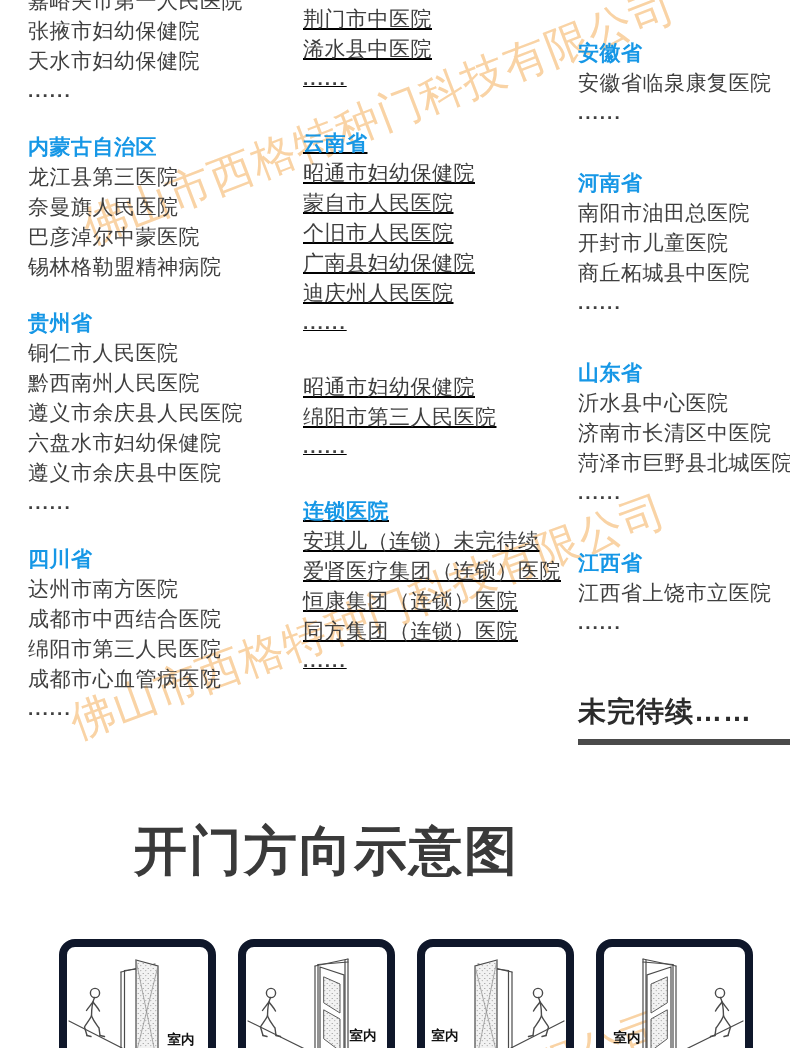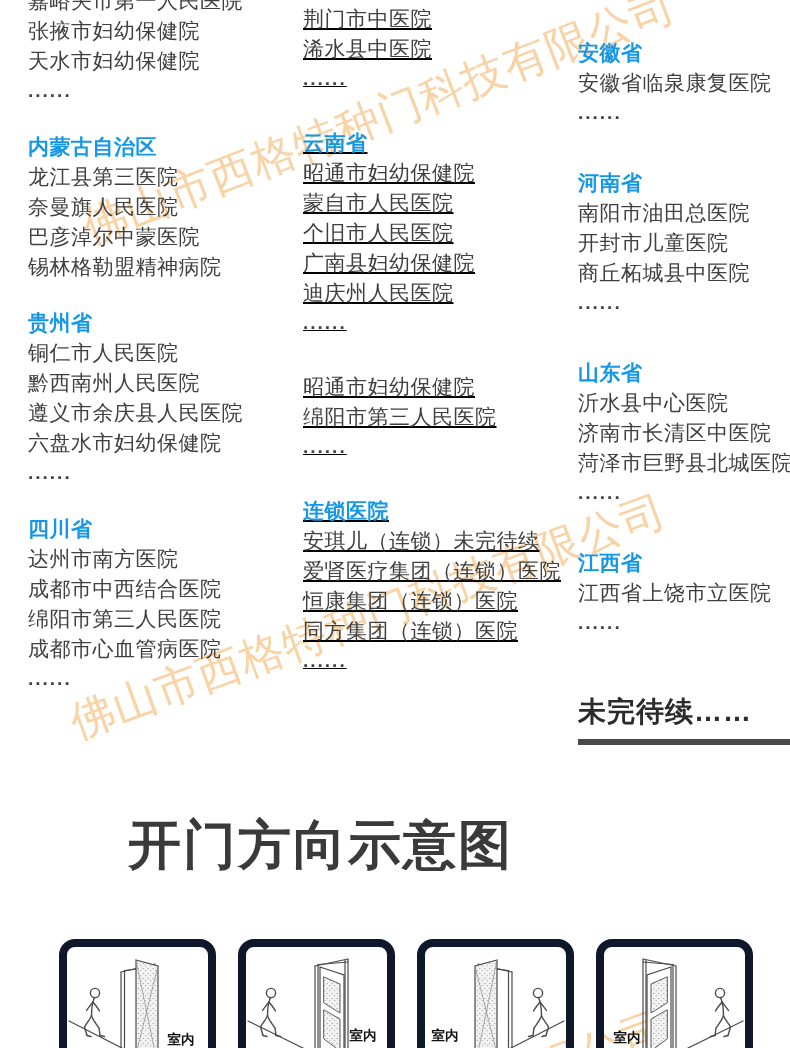--- a/index.html
+++ b/index.html
@@ -24,21 +24,21 @@
   .col1 .section{margin-bottom:26px;}
   .col2 .section{margin-bottom:34px;text-decoration:underline;}
   .col3 .section{margin-bottom:40px;}
   .prov{color:#1697e6; font-weight:bold; font-size:21px; line-height:30px; letter-spacing:0.5px;}
   .item{color:#3f3f3f; font-size:21px; line-height:30px; letter-spacing:0.5px;}
   .dots{color:#3f3f3f; font-size:19px; line-height:30px; font-weight:bold; letter-spacing:2px;}
   .continued{margin-top:55px; font-size:28px; font-weight:bold; color:#2b2b2b; letter-spacing:1px;}
   .dark-bar{position:absolute; z-index:1; left:578px; top:739px; width:212px; height:6px; background:#4a4a4a;}
   
   .diagram-title{
-    position:absolute; z-index:1; top:802px; left:0; width:625px; margin:8px;
+    position:absolute; z-index:1; top:802px; left:0; width:625px; margin:14px;
     text-align:center; font-size:53px; font-weight:bold; color:#3a3a3a; letter-spacing:2px;
   }
   .diagram-box{
     position:absolute; z-index:1; top:939px; width:141px; height:134px;
     border:8px solid #0f172a; border-radius:16px; background:transparent;text-align:right;
   }
   .db1{left:59px;} .db2{left:238px;} .db3{left:417px;} .db4{left:596px;}
   .diagram-box svg{display:block; width:141px; height:134px;}
   .dlbl{font:bold 13.5px "Liberation Sans","DejaVu Sans",sans-serif; fill:#111; text-anchor:middle;}
   .hiddefs{position:absolute; width:0; height:0;}
@@ -65,20 +65,21 @@
         <div class="item">奈曼旗人民医院</div>
         <div class="item">巴彦淖尔中蒙医院</div>
         <div class="item">锡林格勒盟精神病院</div>
       </div>
       <div class="section">
         <div class="prov">贵州省</div>
         <div class="item">铜仁市人民医院</div>
         <div class="item">黔西南州人民医院</div>
         <div class="item">遵义市余庆县人民医院</div>
         <div class="item">六盘水市妇幼保健院</div>
+        <div class="item">遵义市余庆县中医院</div>
         <div class="dots">......</div>
       </div>
       <div class="section">
         <div class="prov">四川省</div>
         <div class="item">达州市南方医院</div>
         <div class="item">成都市中西结合医院</div>
         <div class="item">绵阳市第三人民医院</div>
         <div class="item">成都市心血管病医院</div>
         <div class="dots">......</div>
       </div>

